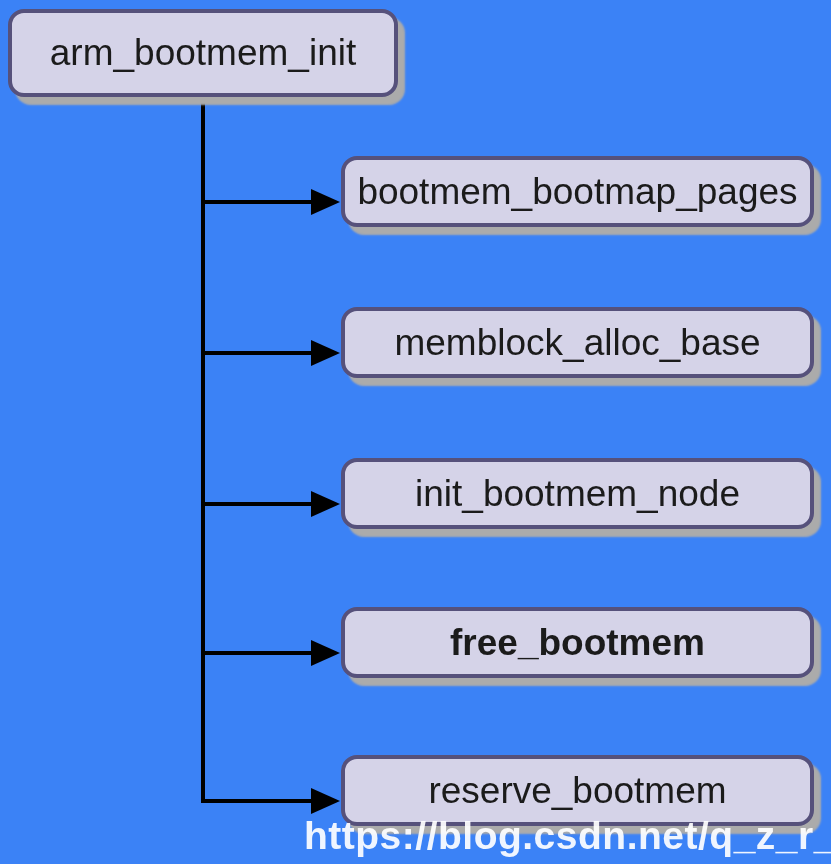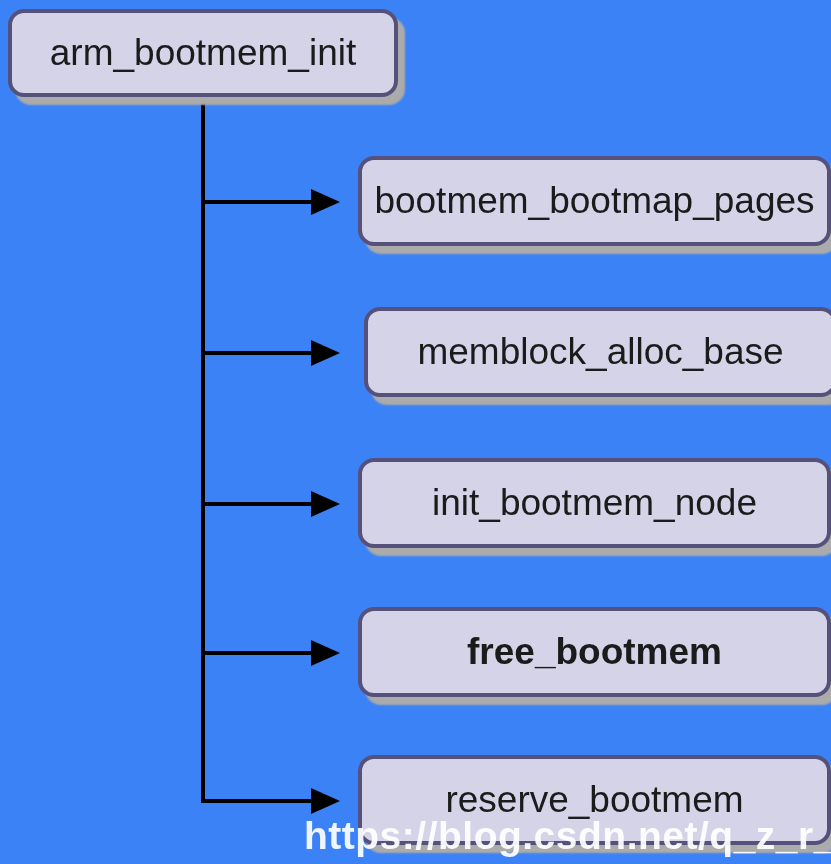--- a/index.html
+++ b/index.html
@@ -26,24 +26,24 @@
     align-items: center;
     justify-content: center;
     font-size: 37px;
     color: var(--text, #1b1b1b);
     z-index: 2;
   }
   .node-root {
     left: 8px; top: 9px; width: 390px; height: 88px;
   }
   .node-child {
-    left: 358px; width: 473px; height: 90px;
+    left: 341px; width: 473px; height: 71px;
   }
   .child-0 { top: 156px; }
-  .child-1 { top: 307px; margin-left: 6px; }
+  .child-1 { top: 307px; }
   .child-2 { top: 458px; }
   .child-3 { top: 607px; font-weight: bold; }
   .child-4 { top: 755px; }
   .trunk {
     position: absolute;
     left: 201px; top: 97px;
     width: 4px; height: 706px;
     background: var(--line, #000000);
     z-index: 1;
   }

